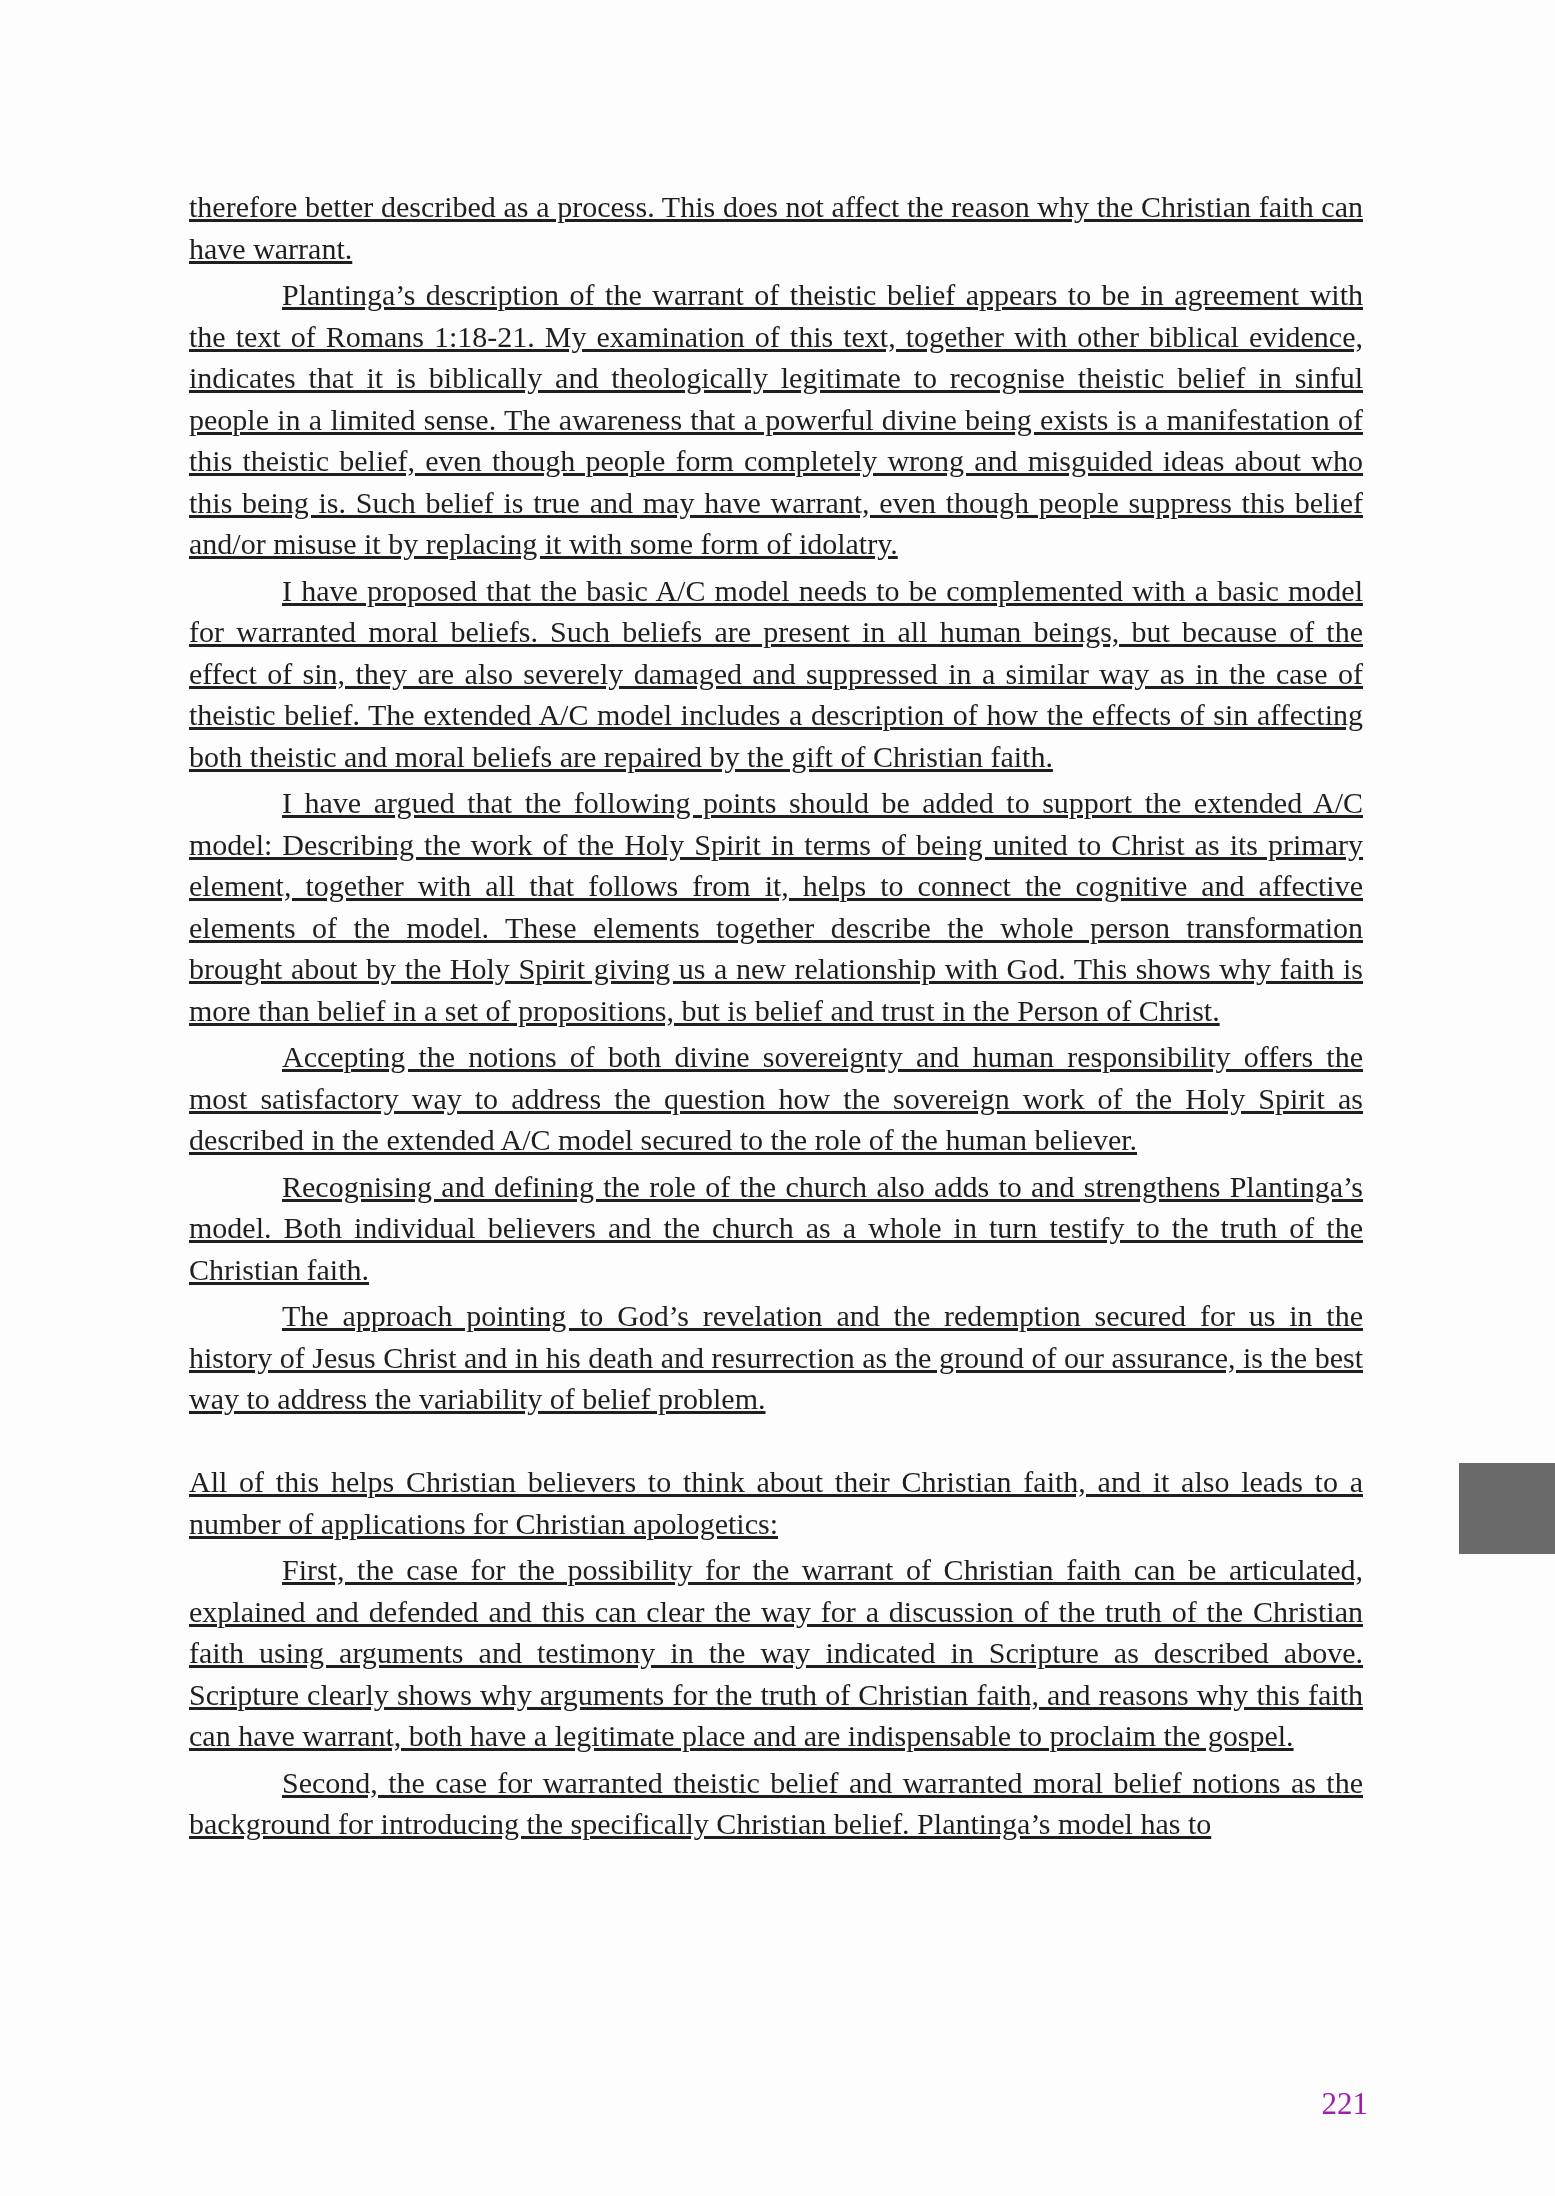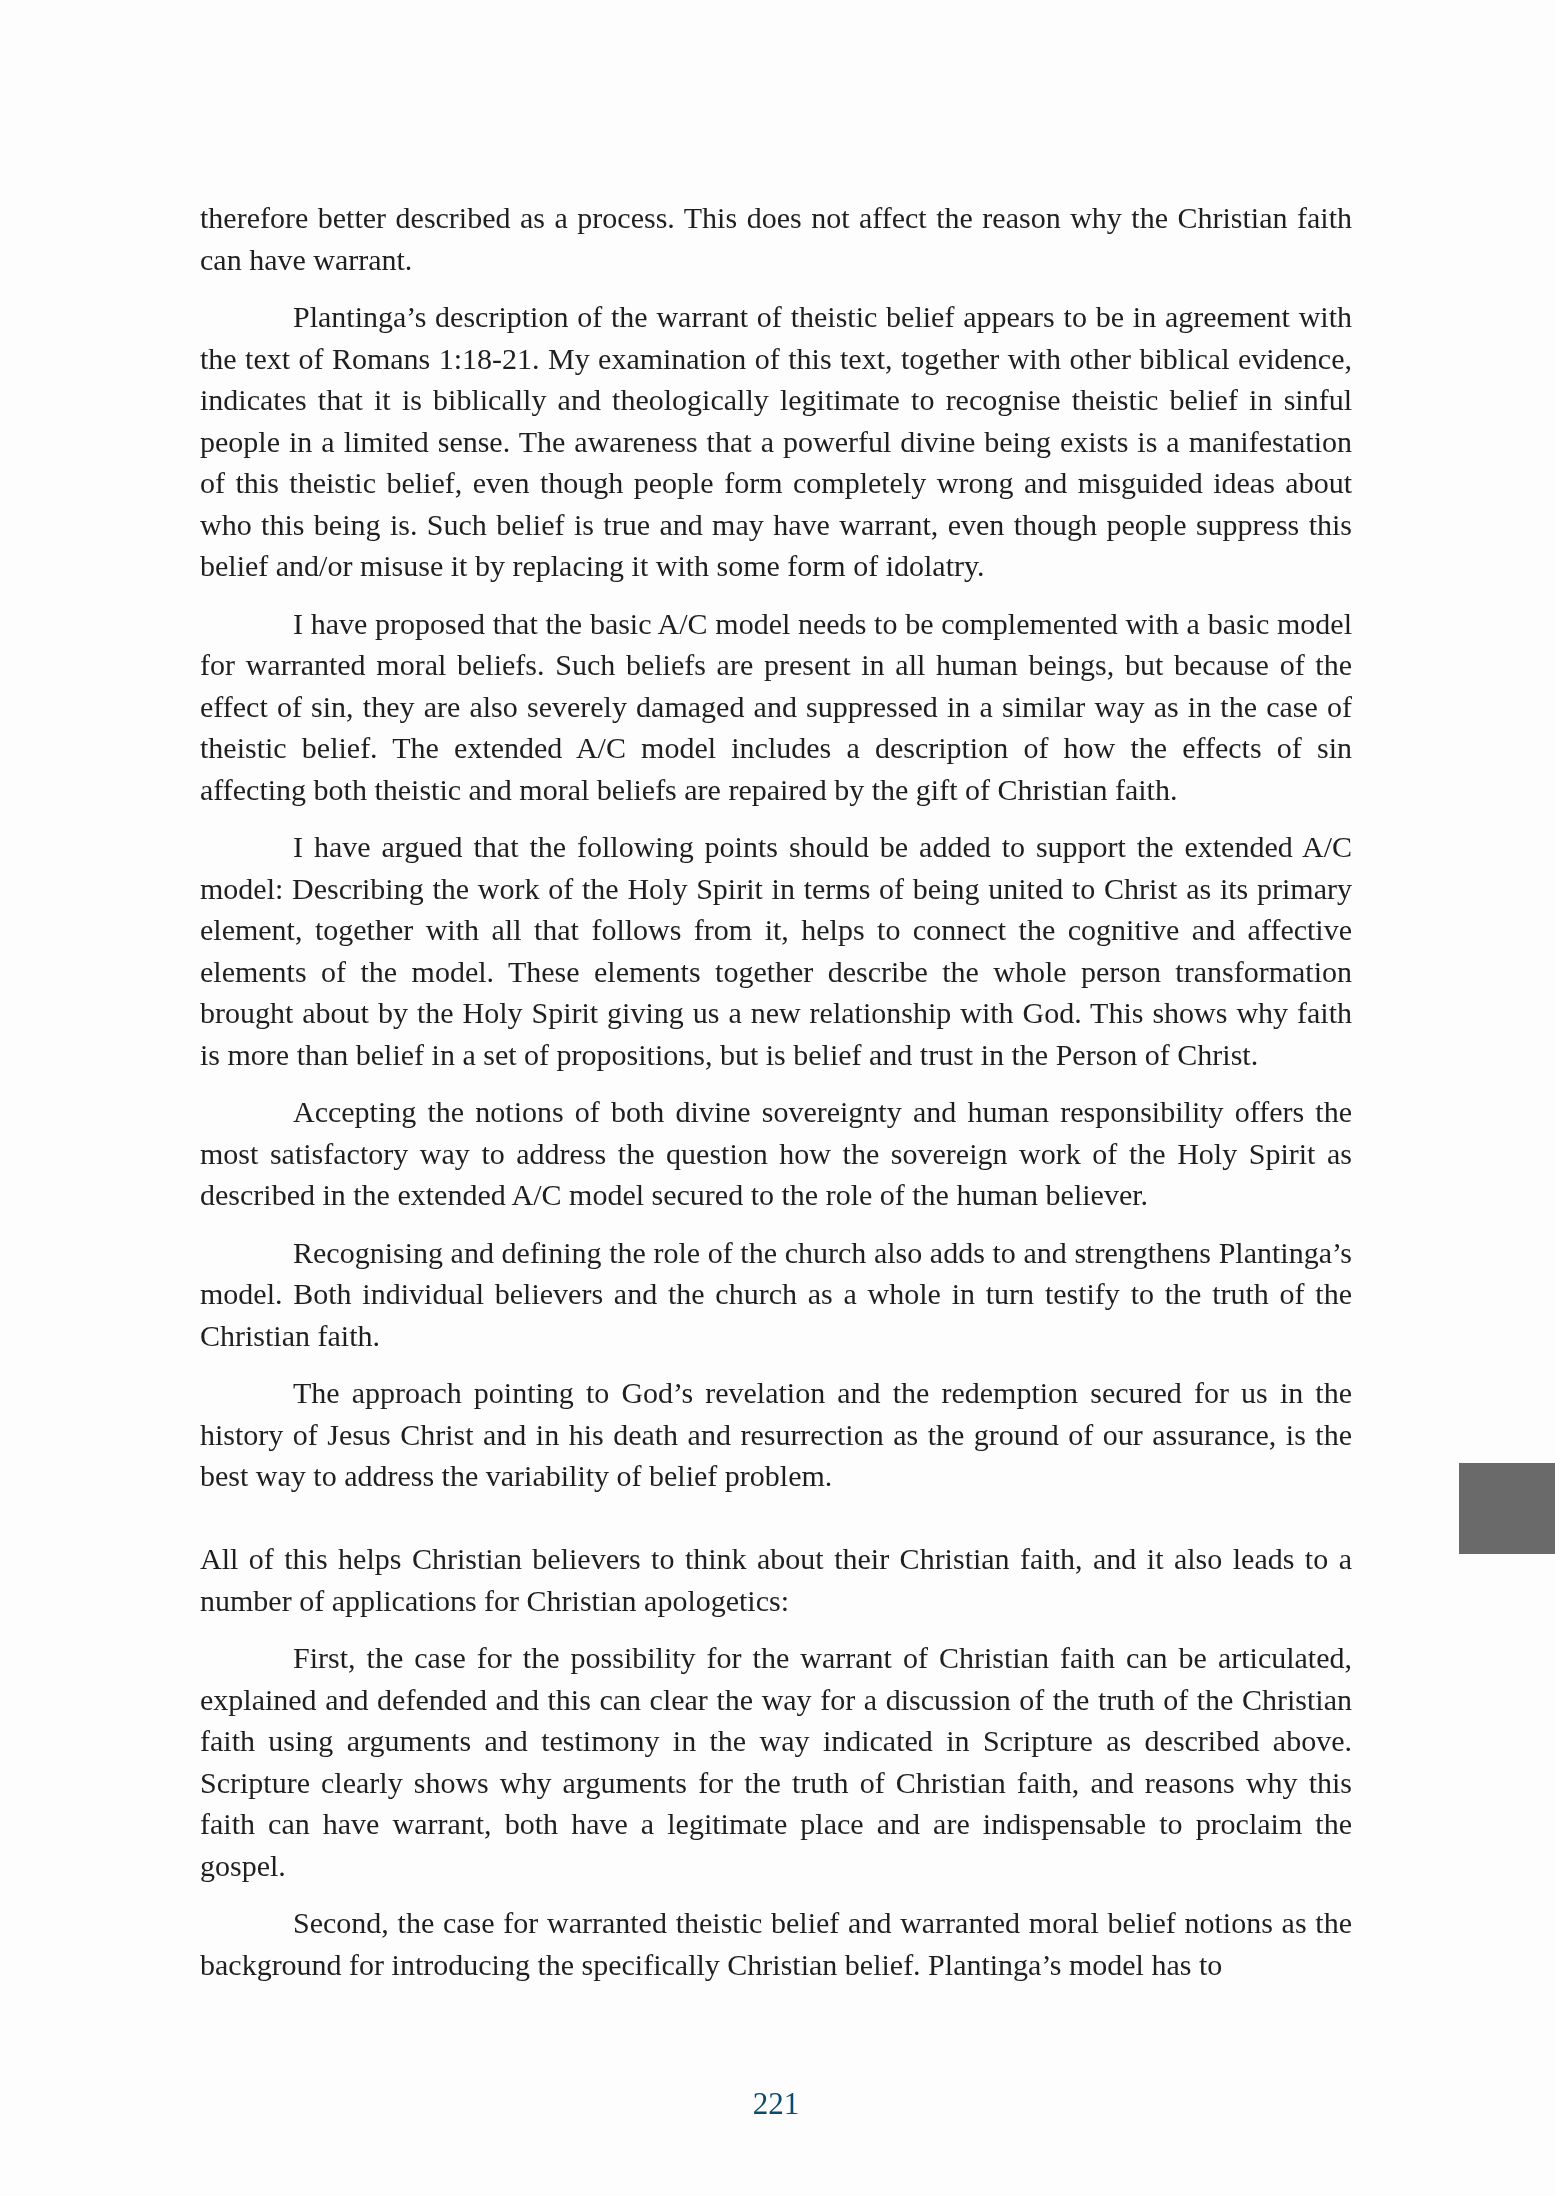--- a/index.html
+++ b/index.html
@@ -20,46 +20,47 @@
   .text-block {
     position: absolute;
     left: 184px;
     top: 181px;
     width: 1184px;
     font-size: 30px;
     line-height: 41.5px;
     text-align: justify;
   }
   .para {
-    margin: 16px;
+    margin: 5px;
     padding: 0;
+    text-decoration: underline;
   }
   .para.indent {
     text-indent: 93px;
   }
   .para.gap {
     margin-top: 41.5px;
   }
   .chapter-tab {
     position: absolute;
     left: 1459px;
     top: 1463px;
     width: 96px;
     height: 91px;
     background: #6a6a6a;
   }
   .page-number {
     position: absolute;
     left: 184px;
     top: 2083px;
     width: 1184px;
-    text-align: center;
+    text-align: right;
     font-size: 31px;
     line-height: 41.5px;
-    color: #0c4a6e;
+    color: #a21caf;
   }
 </style>
 </head>
 <body>
 
 <div class="page">
 
   <div class="text-block">
     <p class="para">therefore better described as a process. This does not affect the reason why the Christian faith can have warrant.</p>
     <p class="para indent">Plantinga’s description of the warrant of theistic belief appears to be in agreement with the text of Romans 1:18-21. My examination of this text, together with other biblical evidence, indicates that it is biblically and theologically legitimate to recognise theistic belief in sinful people in a limited sense. The awareness that a powerful divine being exists is a manifestation of this theistic belief, even though people form completely wrong and misguided ideas about who this being is. Such belief is true and may have warrant, even though people suppress this belief and/or misuse it by replacing it with some form of idolatry.</p>

